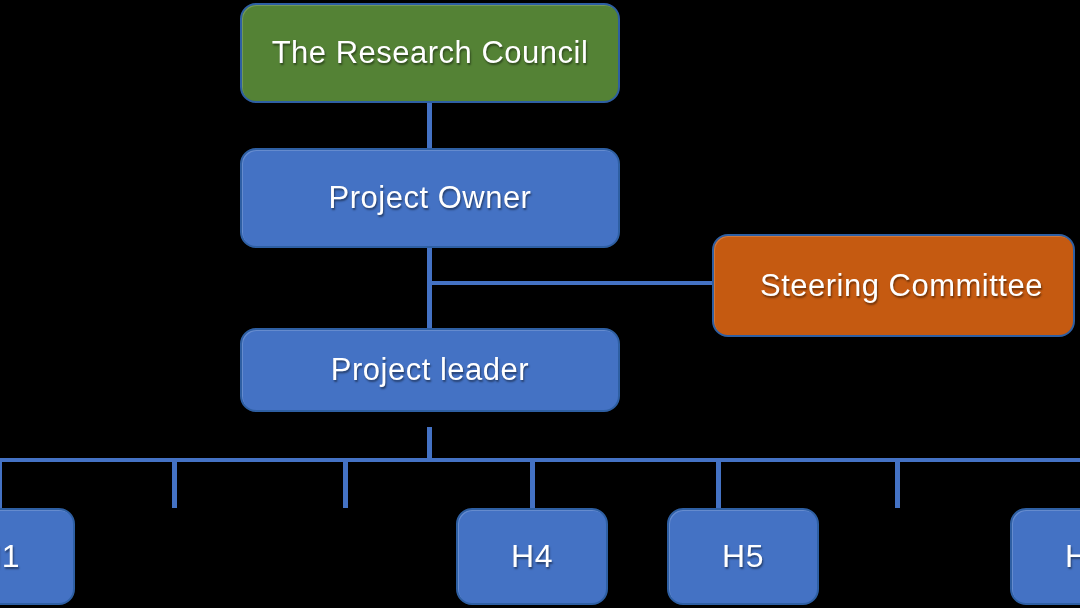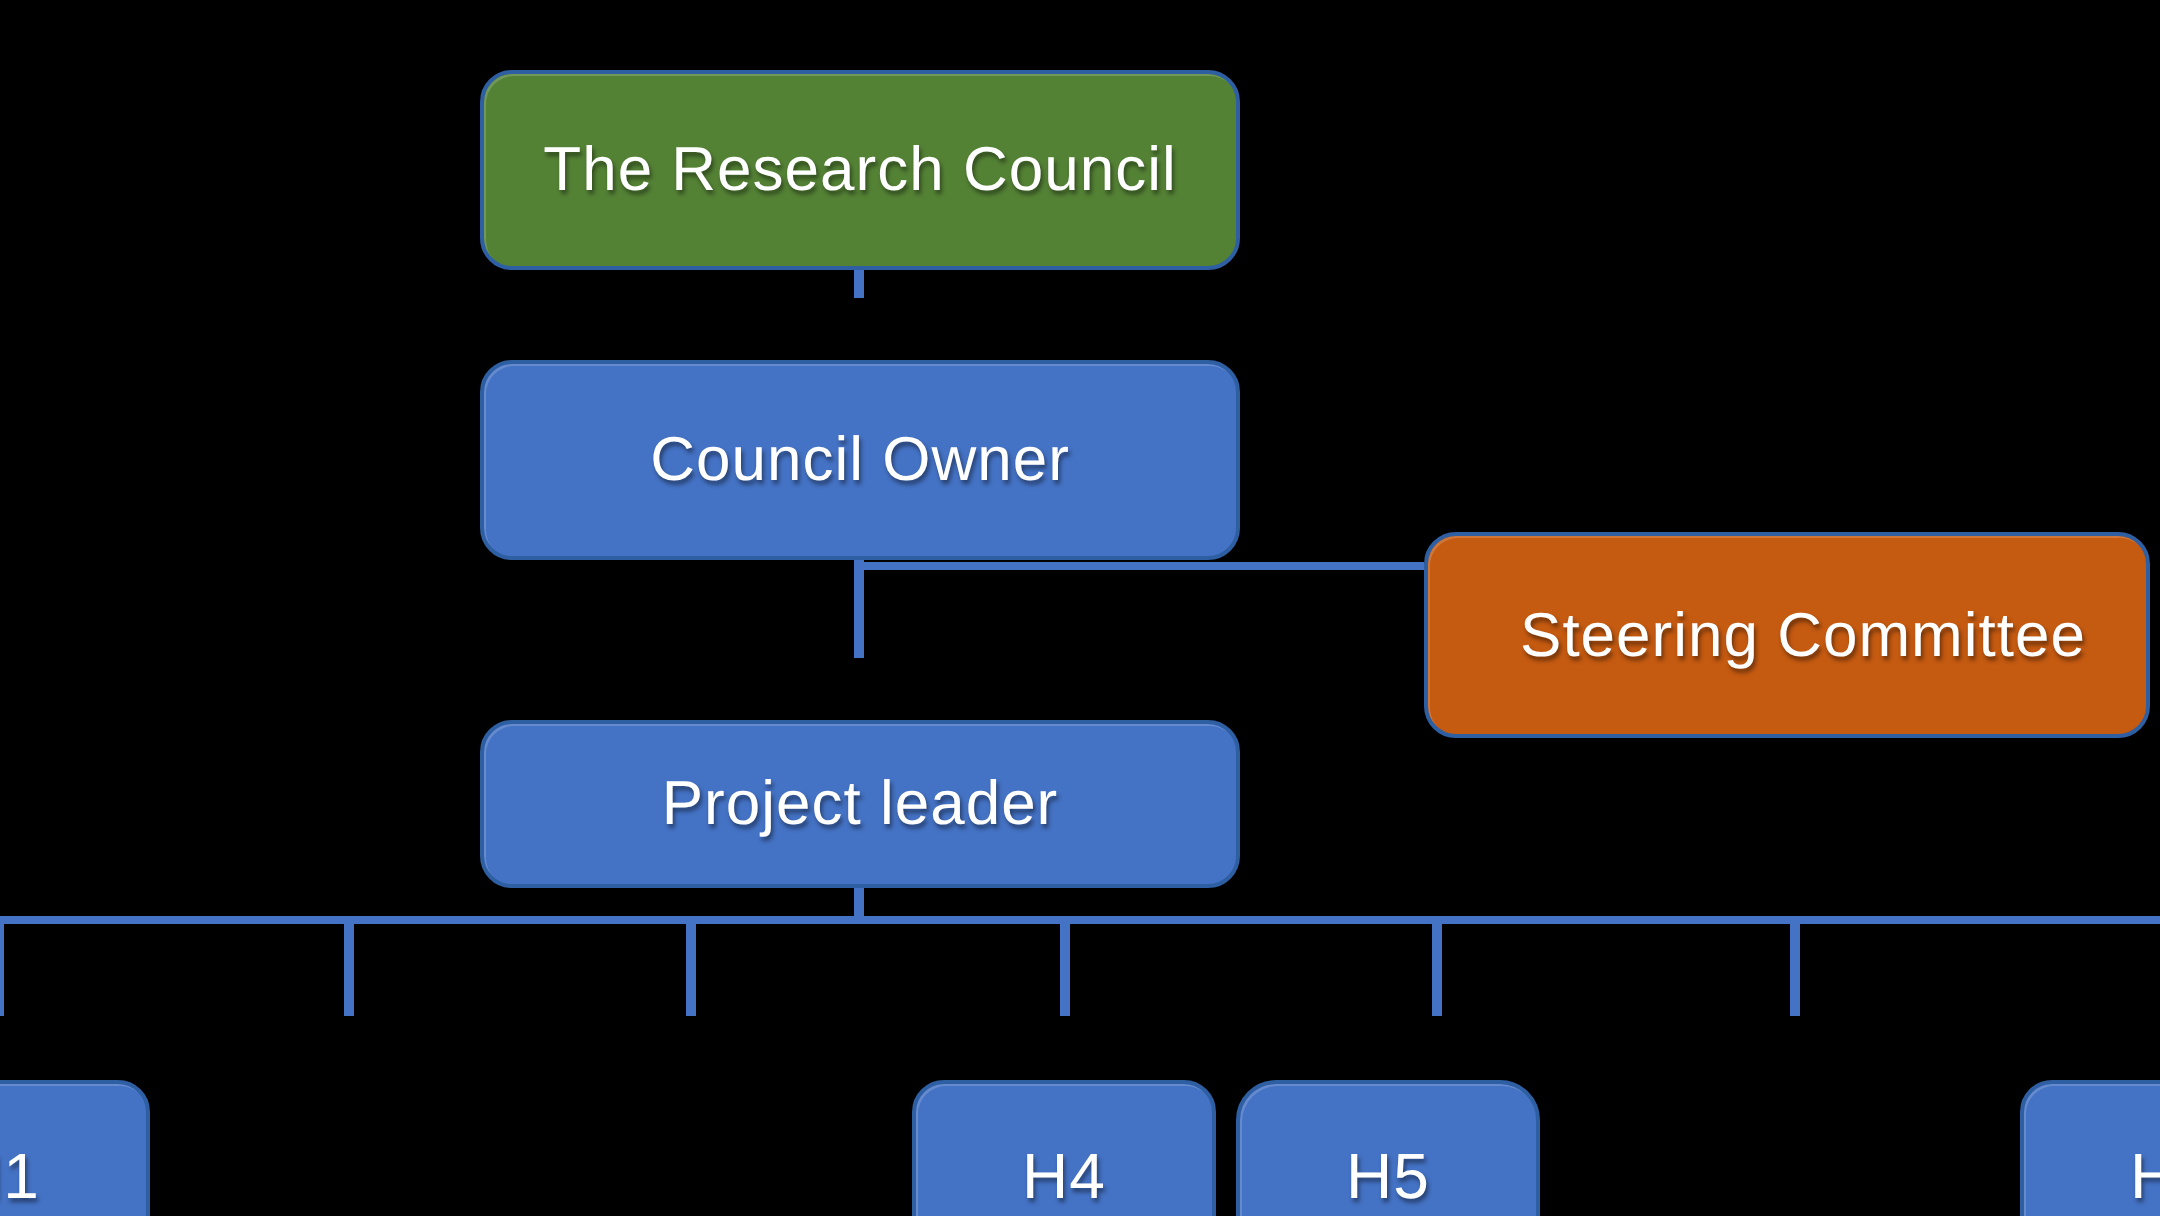--- a/index.html
+++ b/index.html
@@ -22,42 +22,41 @@
     align-items: center;
     justify-content: center;
     border-radius: 16px;
     border: 2.5px solid var(--node-border, #2E5FA3);
     color: var(--label-text, #FFFFFF);
     font-size: 31px;
     letter-spacing: 0.5px;
     text-shadow: 1px 2px 2px rgba(0,0,0,0.45);
     box-shadow: inset 1px 1px 0 rgba(255,255,255,0.18);
     white-space: nowrap;
-    margin-top: 32px;
   }
   .fill-green  { background: var(--green-fill,  #548235); }
   .fill-blue   { background: var(--blue-fill,   #4472C4); }
   .fill-orange { background: var(--orange-fill, #C55A11); padding-left: 16px; }
 
   #research-council   { left: 240px; top: 3px;   width: 380px; height: 100px; }
   #project-owner      { left: 240px; top: 148px; width: 380px; height: 100px; }
   #steering-committee { left: 712px; top: 234px; width: 363px; height: 103px; }
   #project-leader     { left: 240px; top: 328px; width: 380px; height: 84px; }
 
   .wp {
     top: 508px;
     width: 152px;
     height: 97px;
     font-size: 32px;
   }
   #wp-h1 { left: -77px;  }
   #wp-h2 { left: 98px;   }
   #wp-h3 { left: 270px;  }
   #wp-h4 { left: 456px;  }
-  #wp-h5 { left: 618px; border-radius: 20px;  }
+  #wp-h5 { left: 667px;  }
   #wp-h6 { left: 814px;  }
   #wp-h7 { left: 1010px; }
 
   .line {
     position: absolute;
     background: var(--connector, #4472C4);
   }
   #conn-rc-po    { left: 427px; top: 102px; width: 5px;    height: 47px; }
   #conn-po-pl    { left: 427px; top: 247px; width: 5px;    height: 82px; }
   #conn-steering { left: 430px; top: 281px; width: 282px;  height: 4px;  }
@@ -83,21 +82,21 @@
   <div class="line" id="bus-line"></div>
   <div class="line stub" id="stub-h1"></div>
   <div class="line stub" id="stub-h2"></div>
   <div class="line stub" id="stub-h3"></div>
   <div class="line stub" id="stub-h4"></div>
   <div class="line stub" id="stub-h5"></div>
   <div class="line stub" id="stub-h6"></div>
 
   <div class="node fill-green" id="research-council">The Research Council</div>
 
-  <div class="node fill-blue" id="project-owner">Council Owner</div>
+  <div class="node fill-blue" id="project-owner">Project Owner</div>
 
   <div class="node fill-orange" id="steering-committee">Steering Committee</div>
 
   <div class="node fill-blue" id="project-leader">Project leader</div>
 
   <div class="node fill-blue wp" id="wp-h1">H1</div>
   <div class="node fill-blue wp" id="wp-h4">H4</div>
   <div class="node fill-blue wp" id="wp-h5">H5</div>
   <div class="node fill-blue wp" id="wp-h7">H7</div>
 

